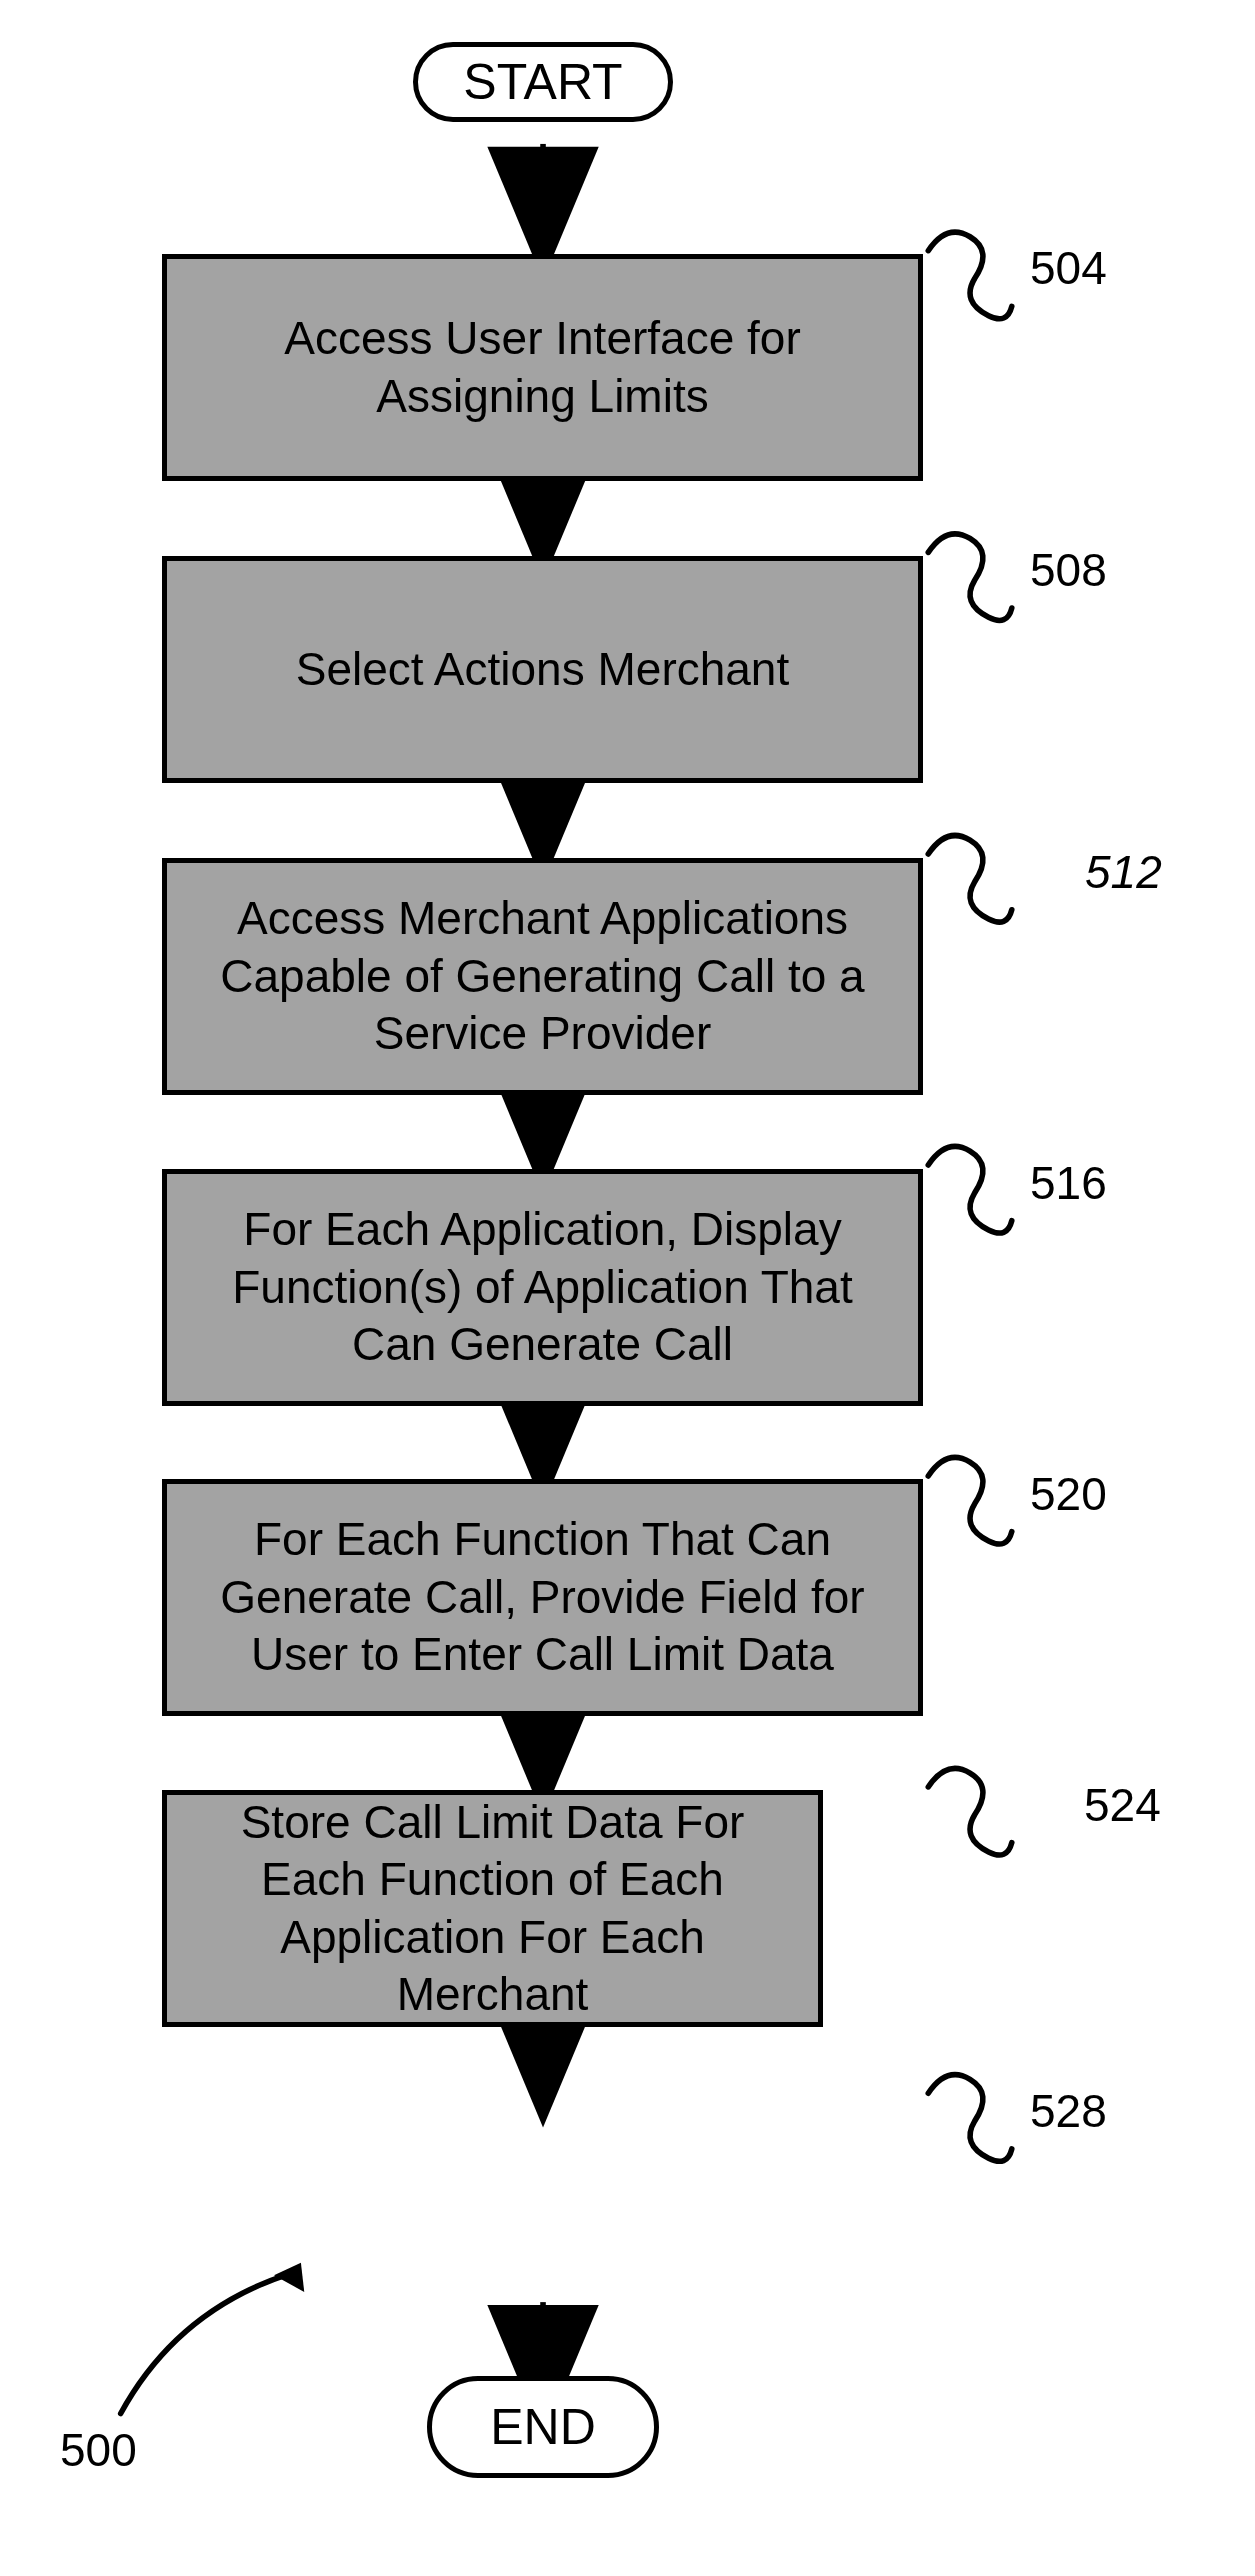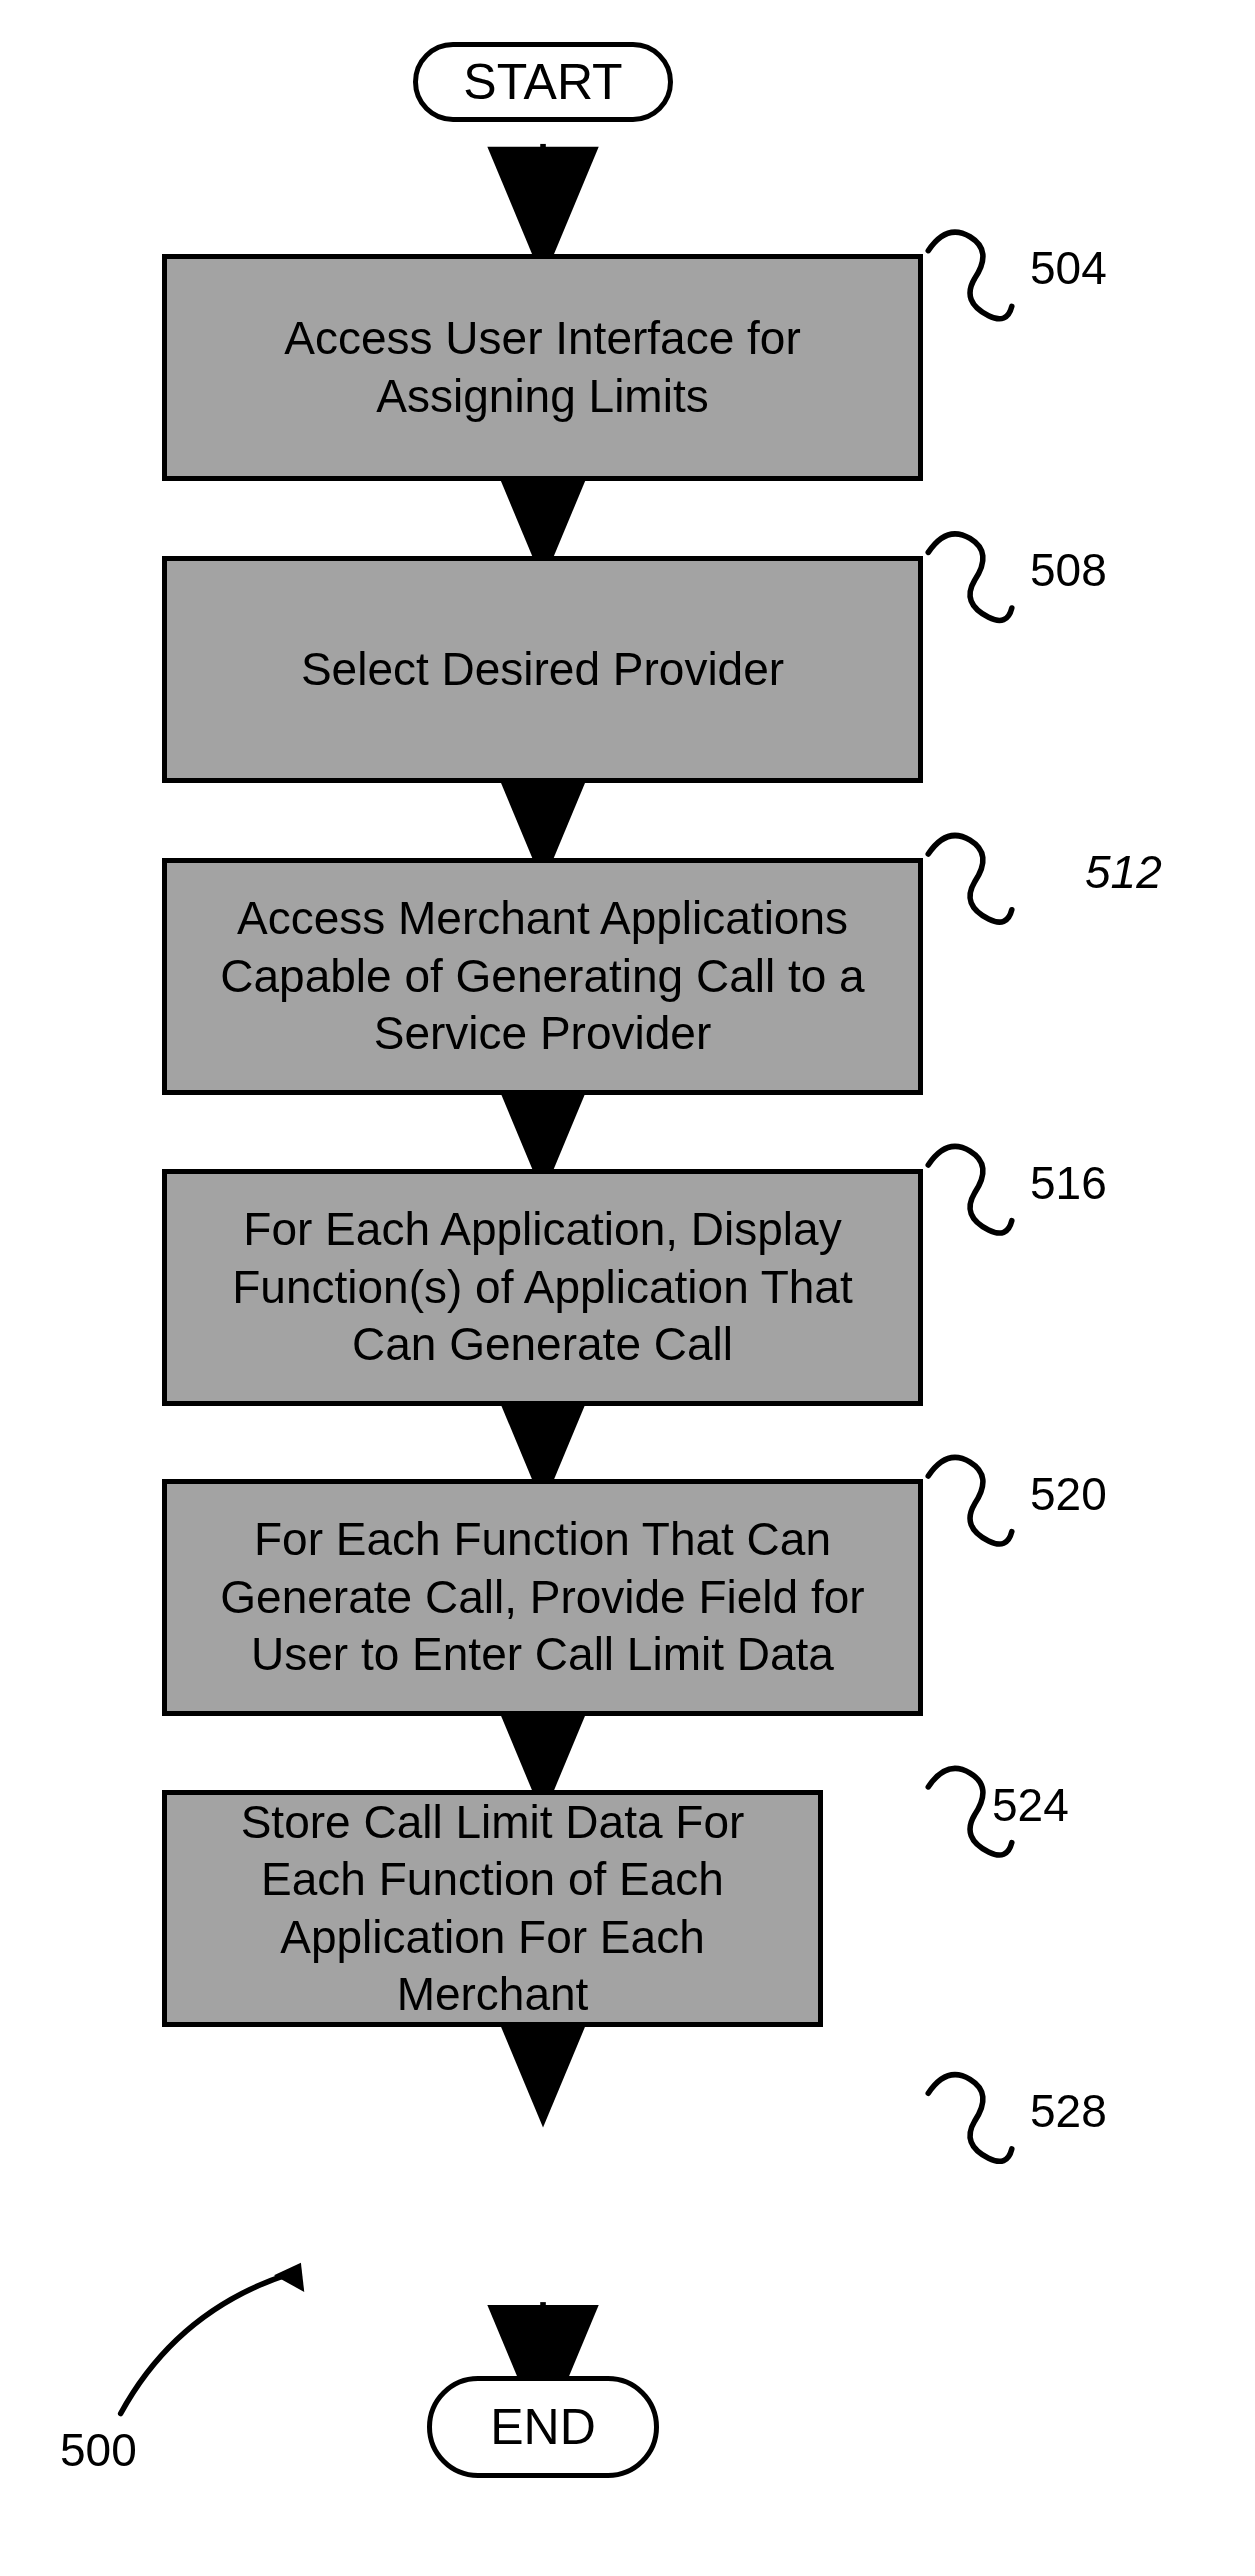--- a/index.html
+++ b/index.html
@@ -99,21 +99,21 @@
   <div class="terminator" style="left:413px; top:42px; width:260px; height:80px;">
     <span>START</span>
   </div>
 
   <div class="process" style="left:162px; top:218px; width:761px; height:227px;">
     <span>Access User Interface for Assigning Limits</span>
   </div>
   <div class="label" style="left:1030px; top:241px;">504</div>
 
   <div class="process" style="left:162px; top:520px; width:761px; height:227px;">
-    <span>Select Desired Provider</span>
+    <span>Select Actions Merchant</span>
   </div>
   <div class="label" style="left:1030px; top:543px;">508</div>
 
   <div class="process" style="left:162px; top:822px; width:761px; height:237px;">
     <span>Access Merchant Applications Capable of Generating Call to a Service Provider</span>
   </div>
   <div class="label" style="left:1085px; top:845px;font-style:italic;">512</div>
 
   <div class="process" style="left:162px; top:1133px; width:761px; height:237px;">
     <span>For Each Application, Display Function(s) of Application That Can Generate Call</span>
@@ -121,21 +121,21 @@
   <div class="label" style="left:1030px; top:1156px;">516</div>
 
   <div class="process" style="left:162px; top:1443px; width:761px; height:237px;">
     <span>For Each Function That Can Generate Call, Provide Field for User to Enter Call Limit Data</span>
   </div>
   <div class="label" style="left:1030px; top:1467px;">520</div>
 
   <div class="process" style="left:162px; top:1754px; width:661px; height:237px;">
     <span>Store Call Limit Data For Each Function of Each Application For Each Merchant</span>
   </div>
-  <div class="label" style="left:992px; top:1778px;">524</div>
+  <div class="label" style="left:1084px; top:1778px;">524</div>
 
   <div class="label" style="left:1030px; top:2084px;">528</div>
 
   <div class="terminator" style="left:427px; top:2376px; width:232px; height:102px;">
     <span>END</span>
   </div>
 
   <div class="label" style="left:60px; top:2423px;">500</div>
 
 </div>

